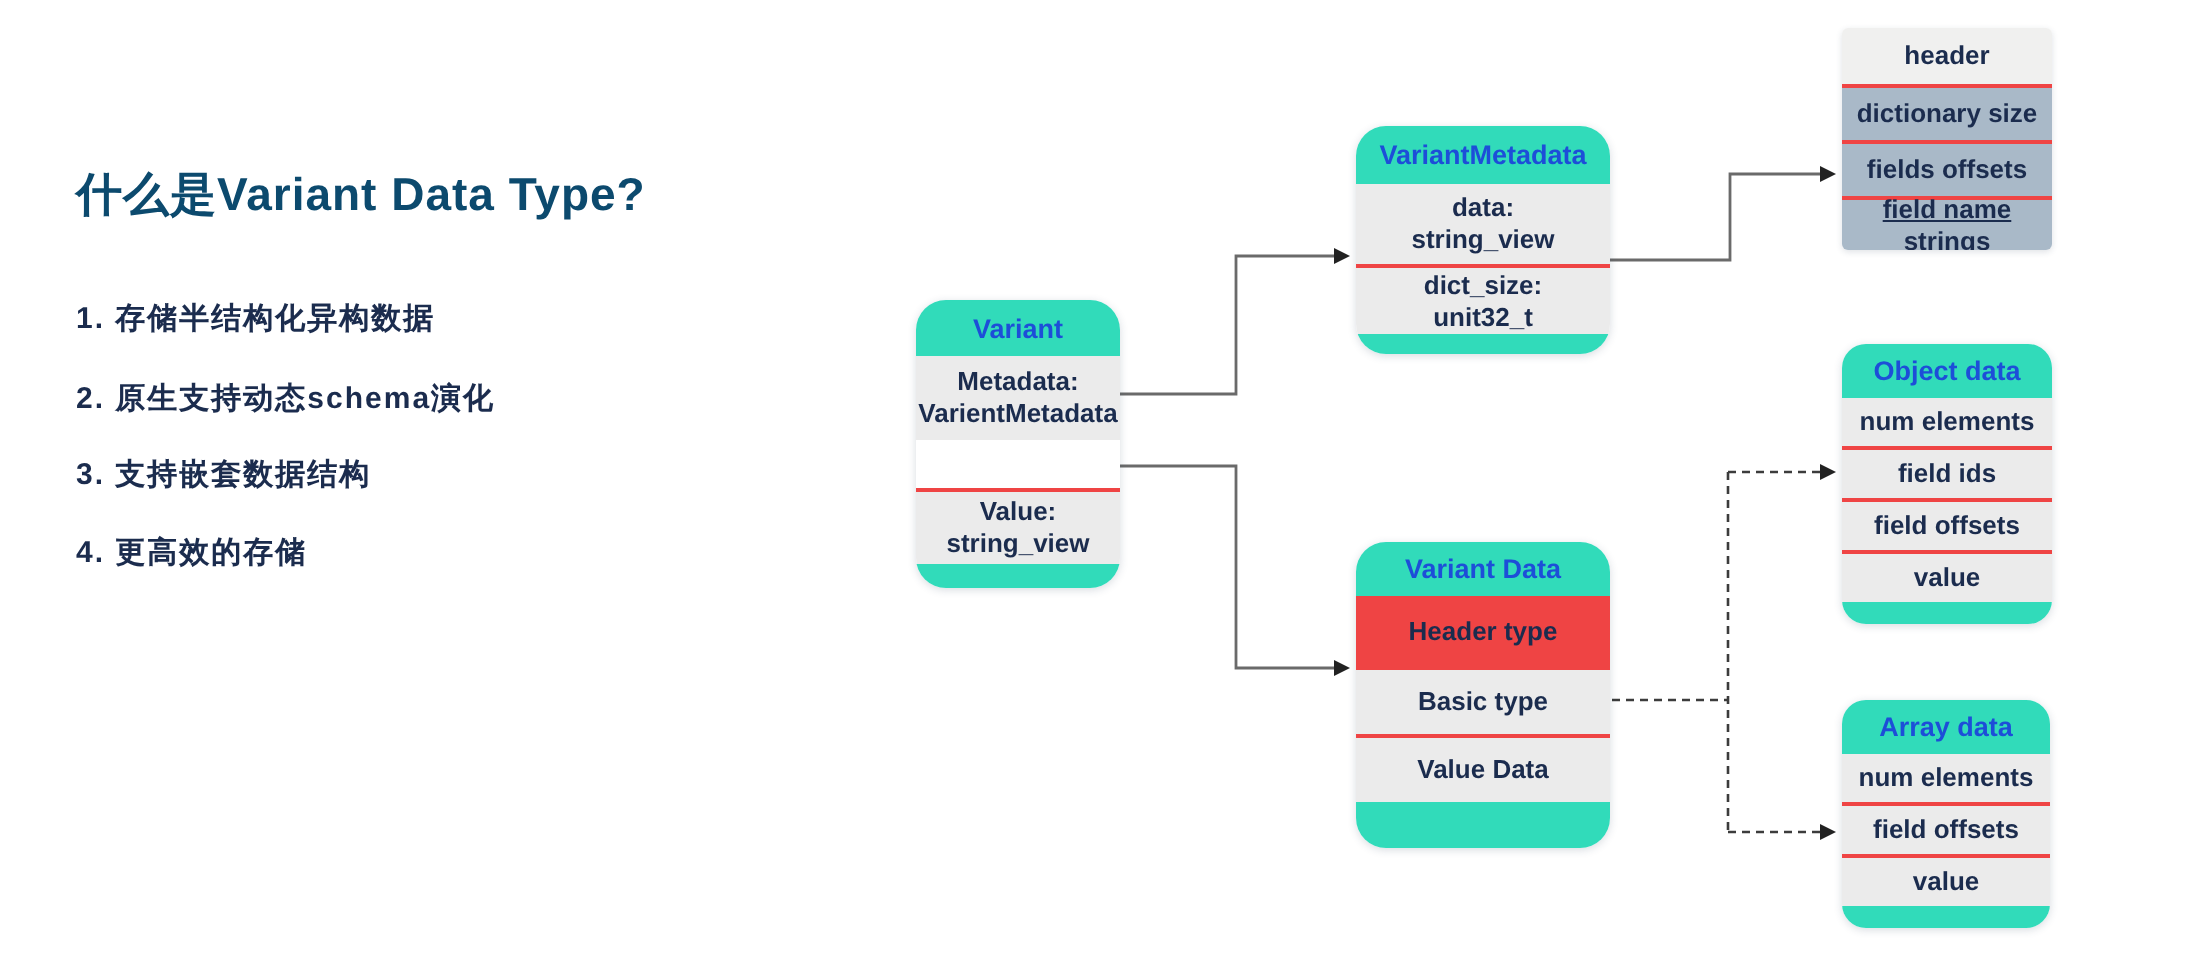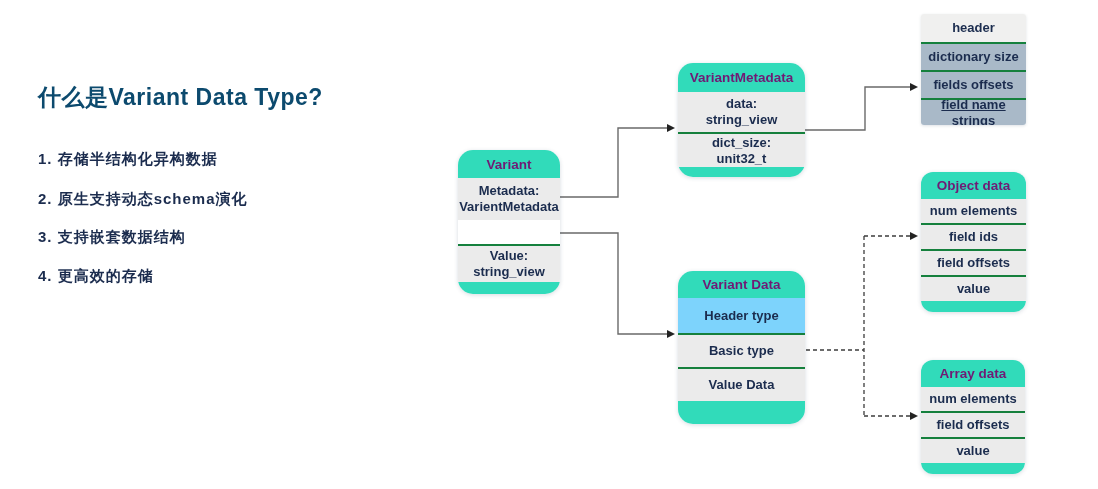--- a/index.html
+++ b/index.html
@@ -18,31 +18,31 @@
     font-size:15px;font-weight:600;color:#1b2c4e;letter-spacing:1px;
     white-space:nowrap;
   }
   
   .node{
     position:absolute;overflow:hidden;border-radius:15px;
     box-shadow:0 1px 4px rgba(40,60,90,0.18);
   }
   .node.square{border-radius:3px;box-shadow:0 1px 3px rgba(40,60,90,0.15);}
   .node-header{
-    background:#31dbba;color:#701a75;font-weight:bold;font-size:13.5px;
+    background:#31dbba;color:#1d4ed8;font-weight:bold;font-size:13.5px;
     display:flex;align-items:center;justify-content:center;
   }
   .node-row{
     background:#ebebeb;color:#1b2c4e;font-weight:600;font-size:13px;
     display:flex;align-items:center;justify-content:center;text-align:center;
     white-space:pre-line;line-height:16px;
   }
-  .node-row + .node-row{border-top:2px solid #15803d;}
+  .node-row + .node-row{border-top:2px solid #ef4444;}
   .node-row.blue{background:#a9b9c8;}
-  .node-row.hdrtype{background:#7dd3fc;text-align:center;}
+  .node-row.hdrtype{background:#ef4444;text-align:center;}
   .node-row.light{background:#f0f0ef;}
   .node-footer{background:#31dbba;}
   
   .overlay{position:absolute;left:0;top:0;pointer-events:none;}
   .conn-solid{fill:none;stroke:#6a6a6a;stroke-width:1.4;}
   .conn-dashed{fill:none;stroke:#3c3c3c;stroke-width:1.3;stroke-dasharray:4 3;}
 </style>
 </head>
 <body>
 
@@ -103,21 +103,21 @@
 
   <div class="node" style="left:921px;top:172px;width:105px;border-radius:12px;">
     <div class="node-header" style="height:27px;">Object data</div>
     <div class="node-row" style="height:24px;">num elements</div>
     <div class="node-row" style="height:24px;">field ids</div>
     <div class="node-row" style="height:24px;">field offsets</div>
     <div class="node-row" style="height:24px;">value</div>
     <div class="node-footer" style="height:11px;"></div>
   </div>
 
-  <div class="node" style="left:921px;top:360px;width:104px;border-radius:12px;">
+  <div class="node" style="left:921px;top:350px;width:104px;border-radius:12px;">
     <div class="node-header" style="height:27px;">Array data</div>
     <div class="node-row" style="height:24px;">num elements</div>
     <div class="node-row" style="height:24px;">field offsets</div>
     <div class="node-row" style="height:24px;">value</div>
     <div class="node-footer" style="height:11px;"></div>
   </div>
 
 </div>
 
 </body></html>

